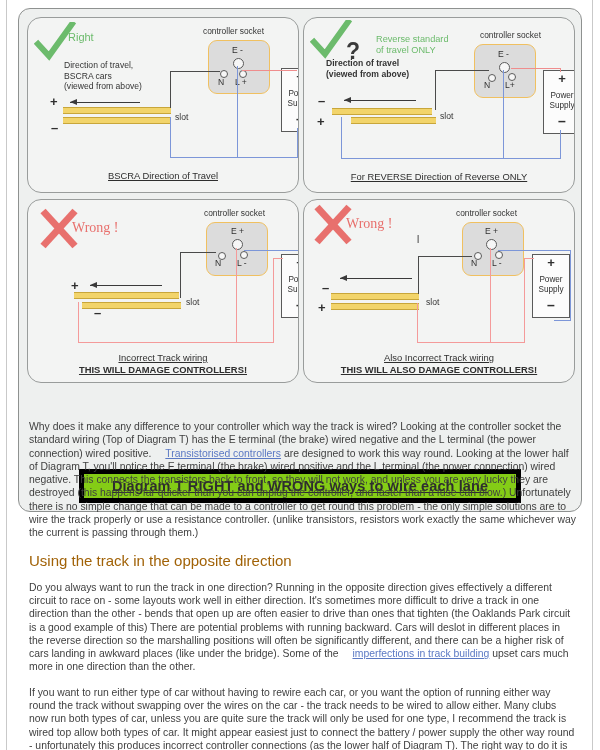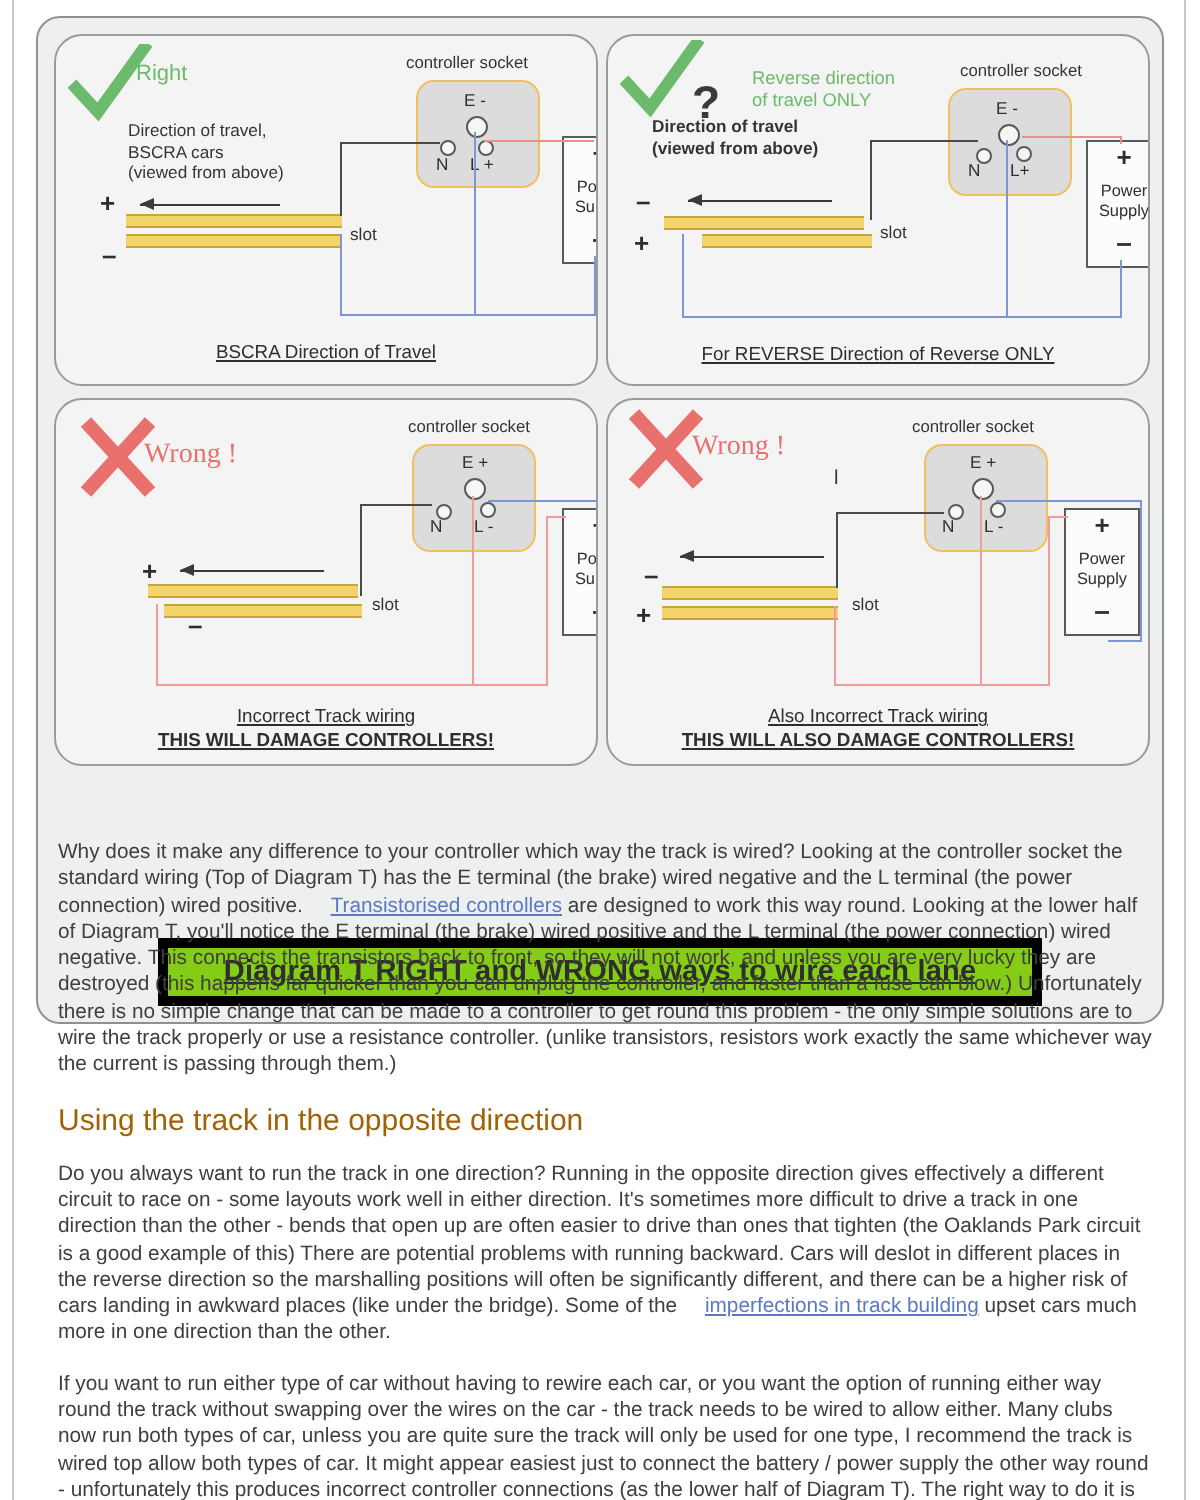--- a/index.html
+++ b/index.html
@@ -168,21 +168,21 @@
       <div class="panel-caption" style="top:152px;">BSCRA Direction of Travel</div>
     </div>
 
     <div class="panel p-tr">
       <div class="checkmark" style="left:6px;top:2px;">
         <svg width="42" height="40" viewBox="0 0 42 40">
             <path d="M4 22 L15 34 L38 2" stroke="#6cbb6c" stroke-width="6" fill="none" stroke-linecap="square"></path>
           </svg>
       </div>
       <div class="qmark" style="left:42px;top:22px;">?</div>
-      <div class="word-right lbl grn" style="left:72px;top:16px;">Reverse direction
+      <div class="word-right lbl grn" style="left:72px;top:16px;">Reverse standard
 of travel ONLY</div>
 
       <div class="socket-title" style="left:176px;top:12px;">controller socket</div>
       <div class="socket" style="left:170px;top:26px;"></div>
       <div class="term" style="left:194px;top:31px;">E -</div>
       <div class="hole big" style="left:195px;top:44px;"></div>
       <div class="hole small" style="left:184px;top:56px;"></div>
       <div class="term" style="left:180px;top:62px;">N</div>
       <div class="hole small" style="left:204px;top:55px;"></div>
       <div class="term" style="left:201px;top:62px;">L+</div>

